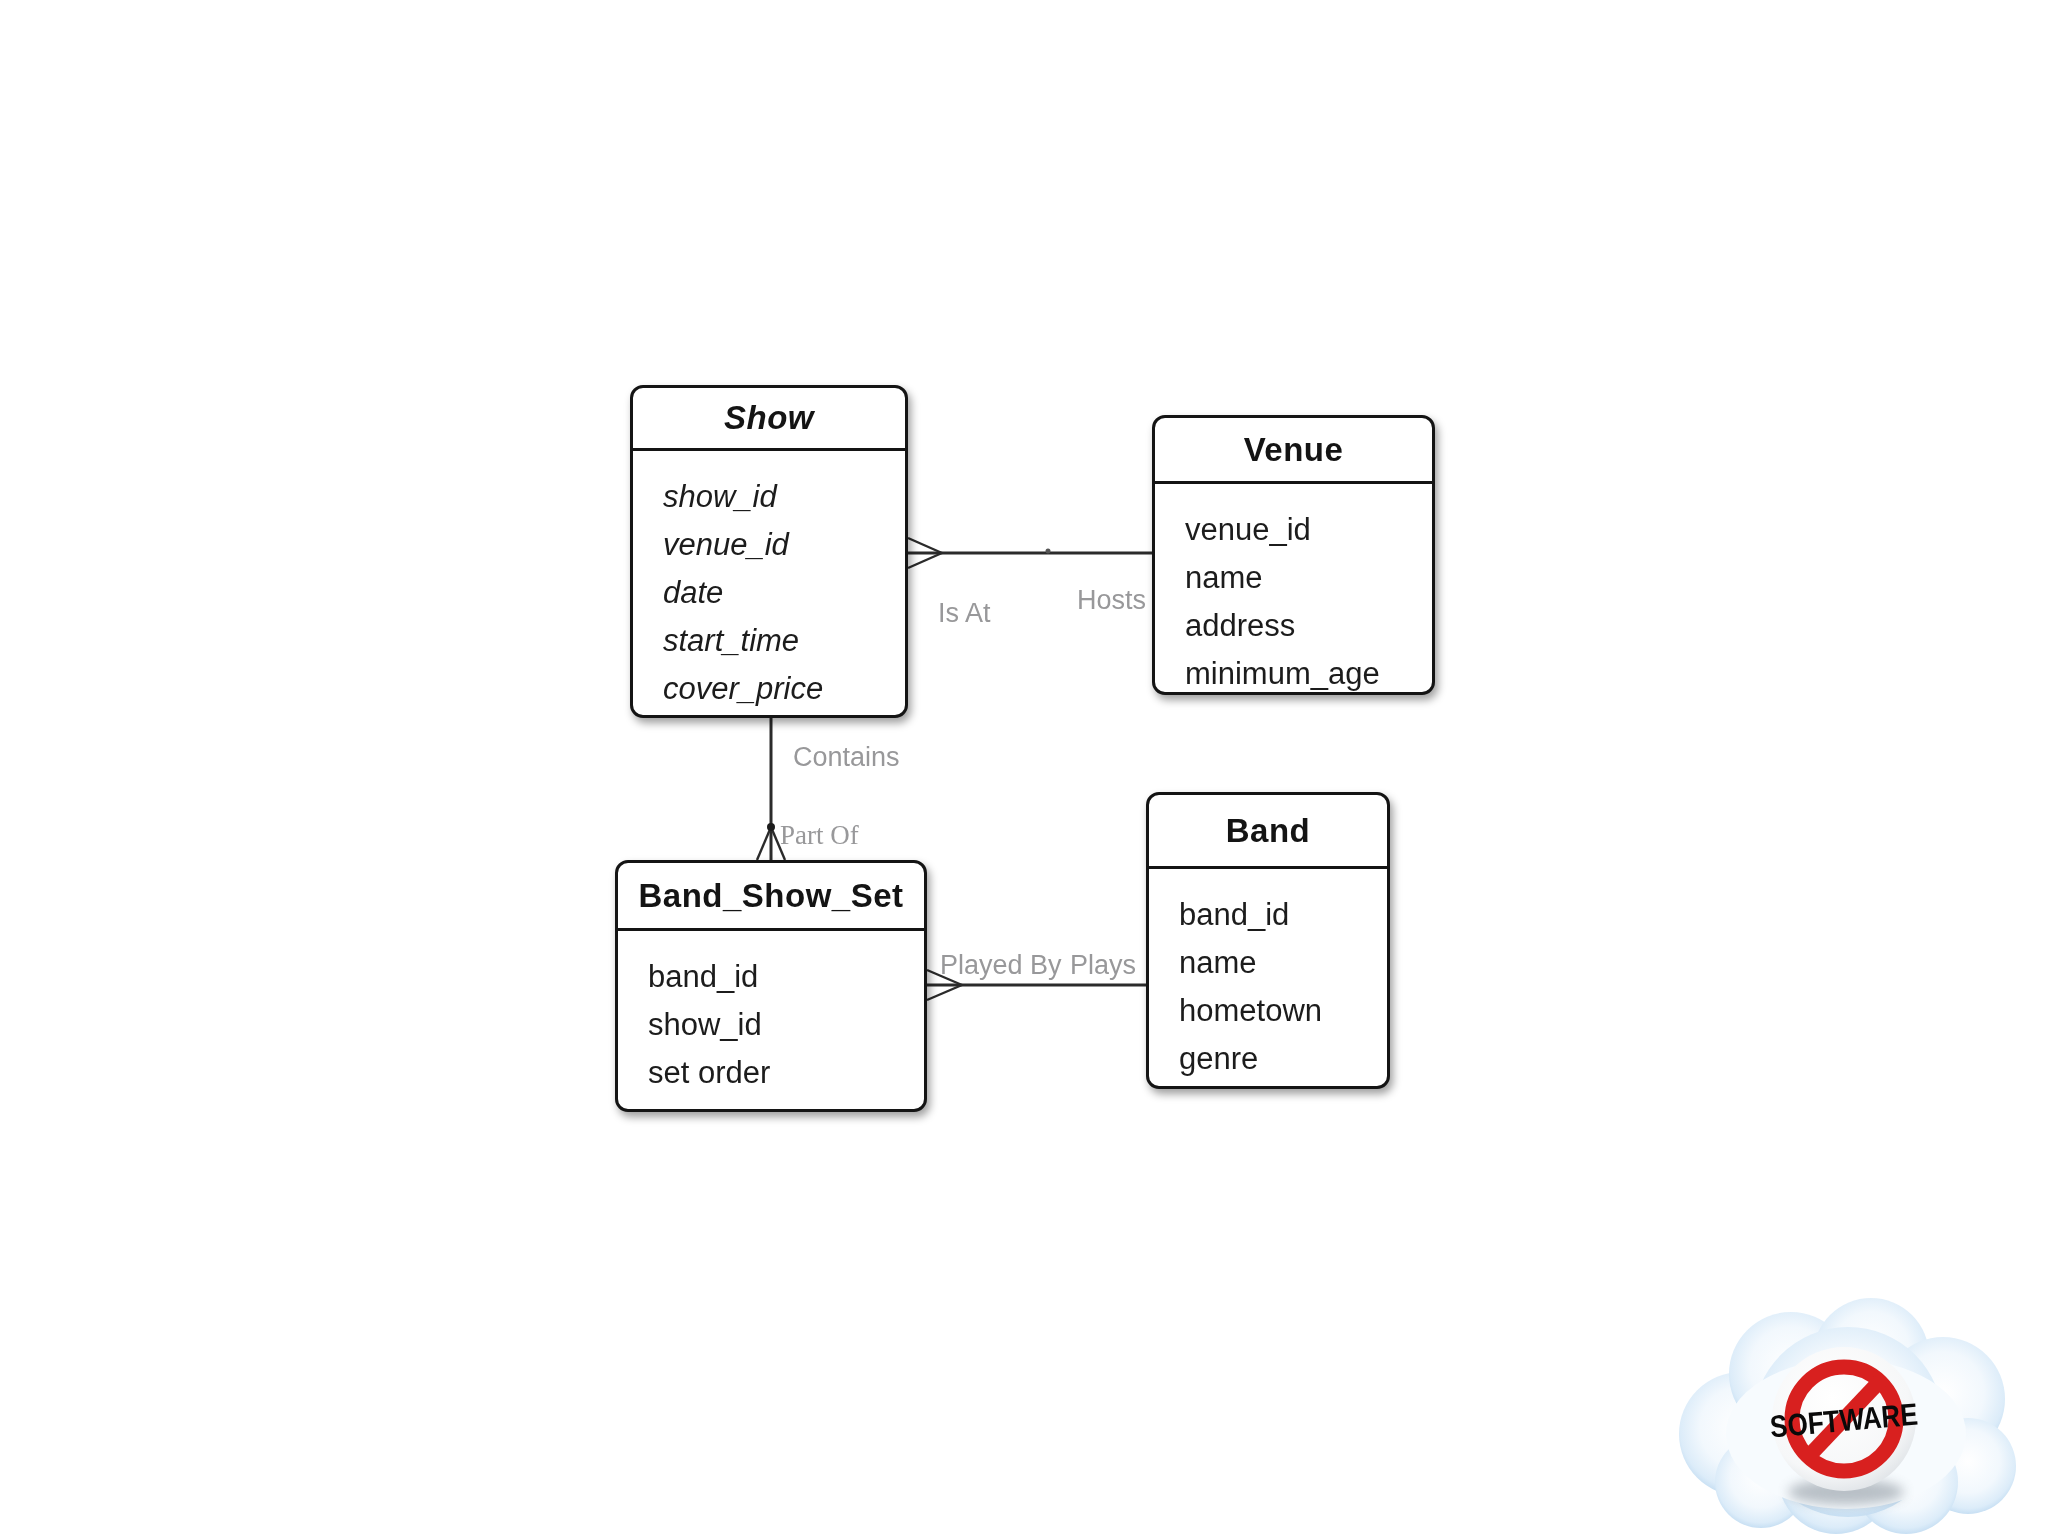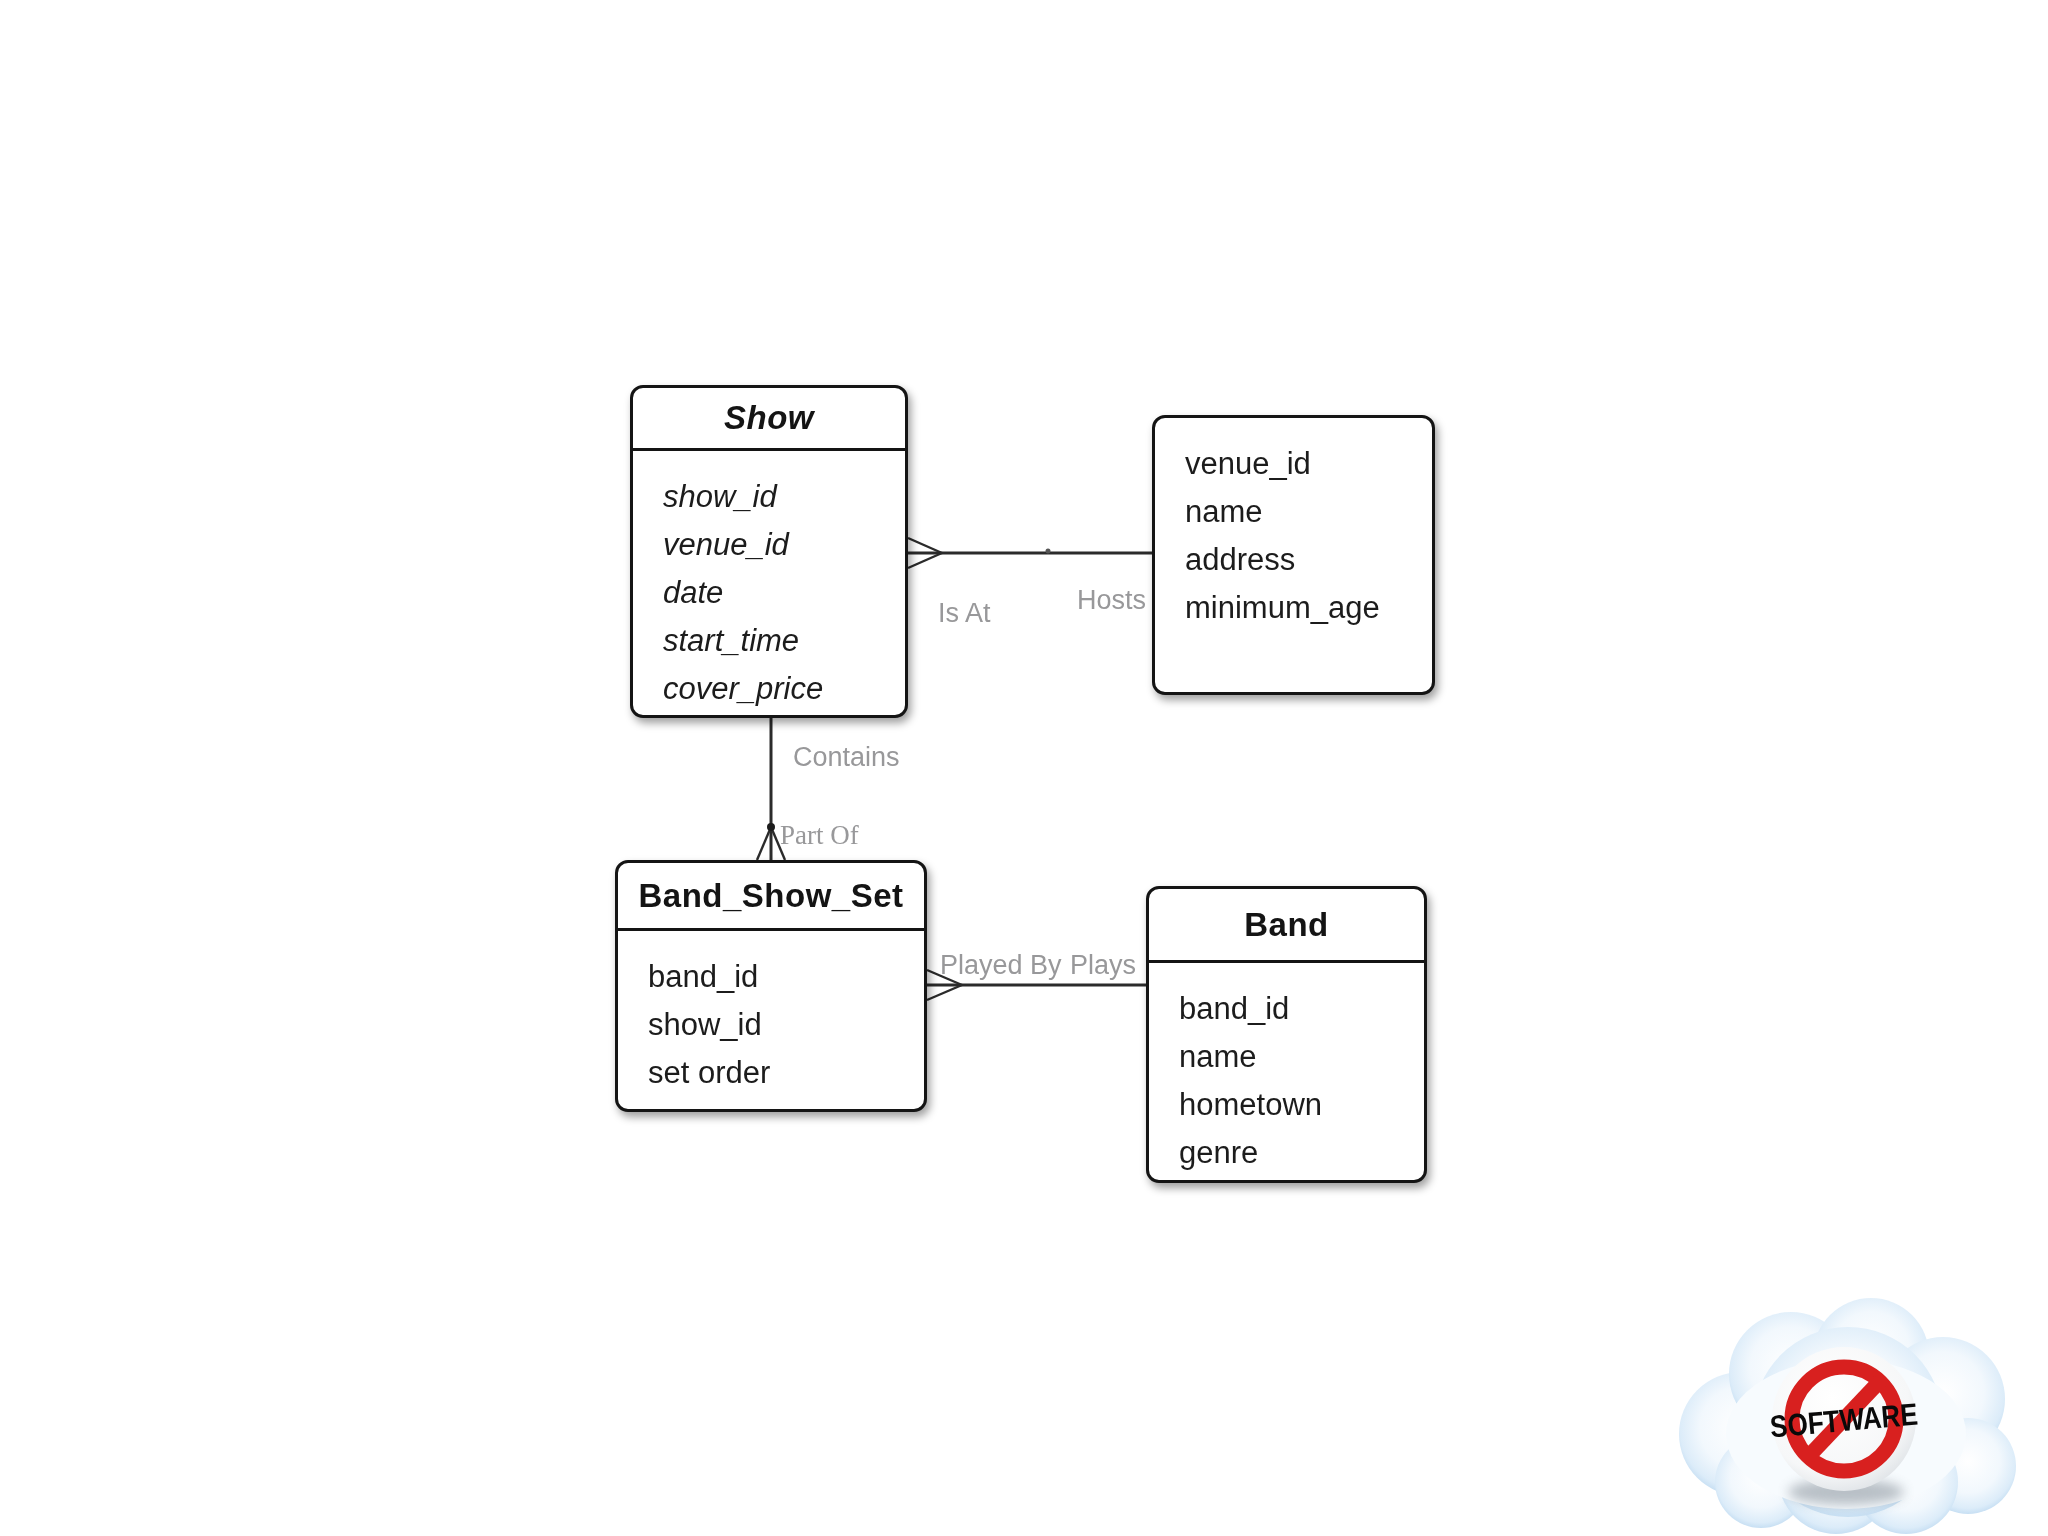--- a/index.html
+++ b/index.html
@@ -43,21 +43,21 @@
     line-height: 48px;
     white-space: nowrap;
   }
 
   #entity-show          { left: 630px;  top: 385px; width: 278px; height: 333px; font-style: italic; }
   #entity-show .hdr     { height: 63px; }
   #entity-venue         { left: 1152px; top: 415px; width: 283px; height: 280px; }
   #entity-venue .hdr    { height: 66px; }
   #entity-band-show-set { left: 615px;  top: 860px; width: 312px; height: 252px; }
   #entity-band-show-set .hdr { height: 68px; }
-  #entity-band          { left: 1146px; top: 886px; width: 281px; height: 297px; }
+  #entity-band          { left: 1146px; top: 792px; width: 244px; height: 297px; }
   #entity-band .hdr     { height: 74px; }
 
   
   #connector-layer {
     position: absolute;
     left: 0; top: 0;
     width: 2048px; height: 1536px;
     pointer-events: none;
   }
 
@@ -121,20 +121,21 @@
     <div class="attrs">
         <div class="attr">show_id</div>
         <div class="attr">venue_id</div>
         <div class="attr">date</div>
         <div class="attr">start_time</div>
         <div class="attr">cover_price</div>
       </div>
   </div>
 
   <div class="entity" id="entity-venue">
+    <div class="hdr">Venue</div>
     <div class="attrs">
         <div class="attr">venue_id</div>
         <div class="attr">name</div>
         <div class="attr">address</div>
         <div class="attr">minimum_age</div>
       </div>
   </div>
 
   <div class="entity" id="entity-band-show-set">
     <div class="hdr">Band_Show_Set</div>

